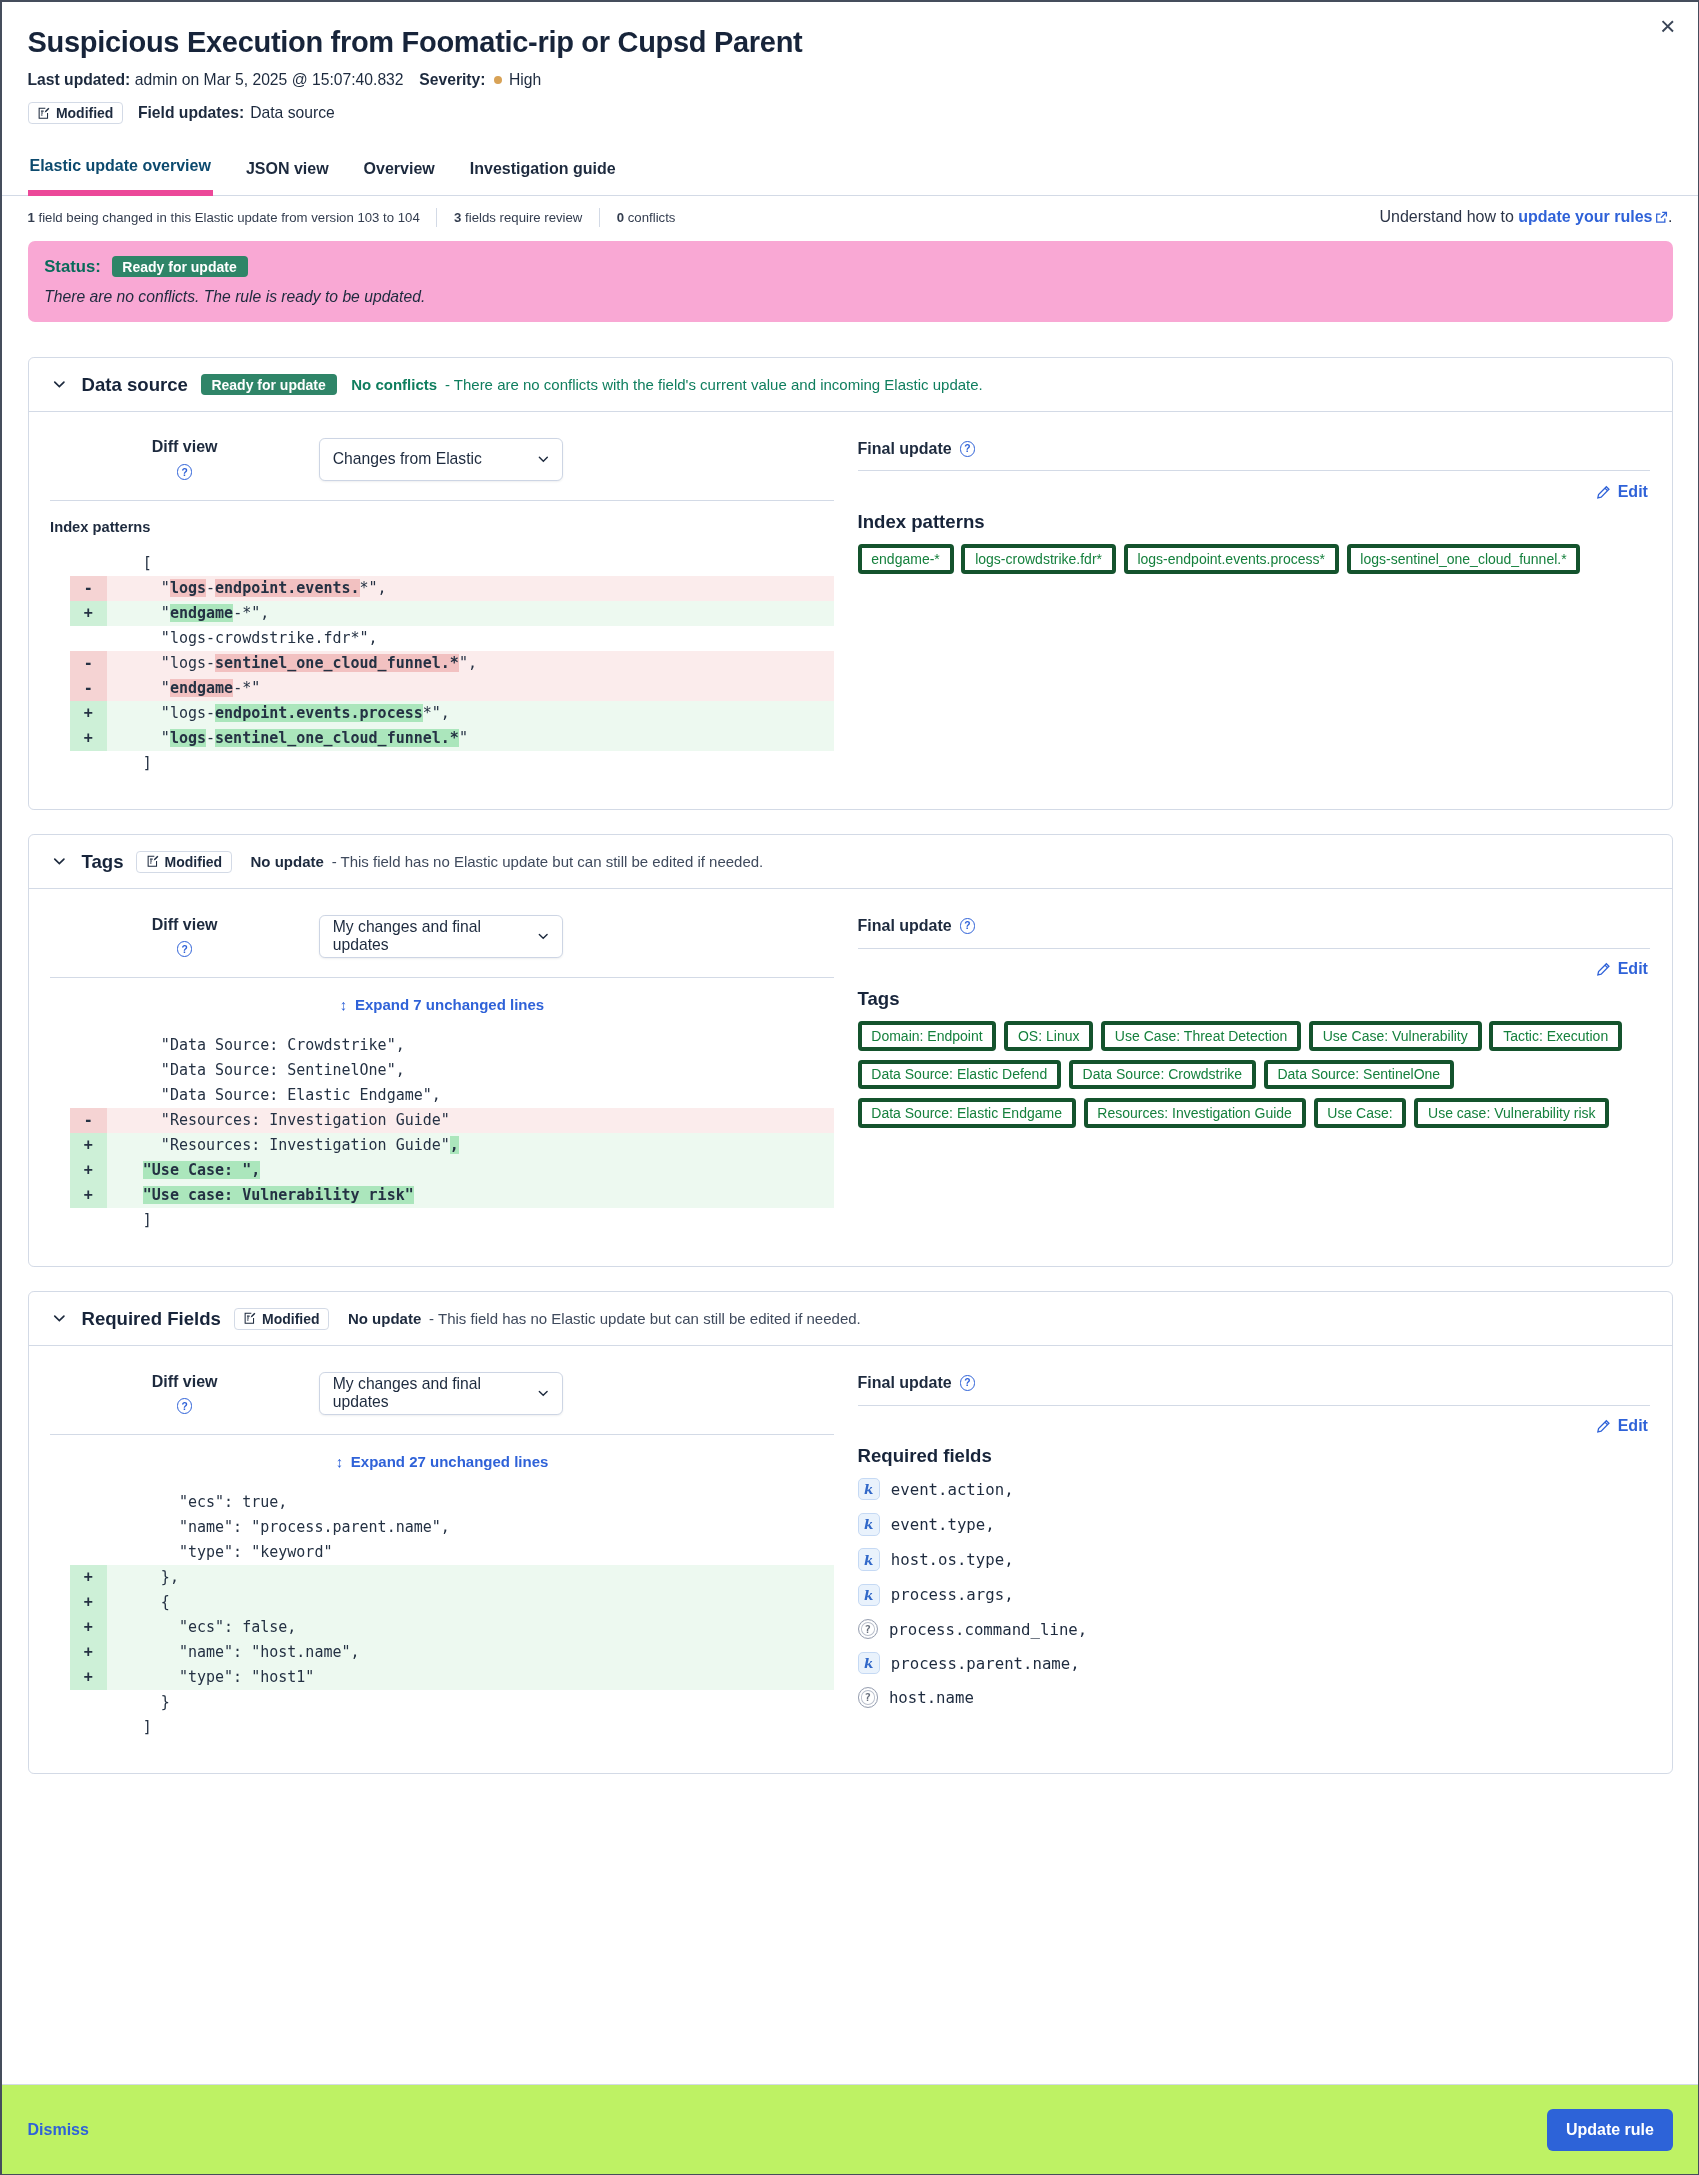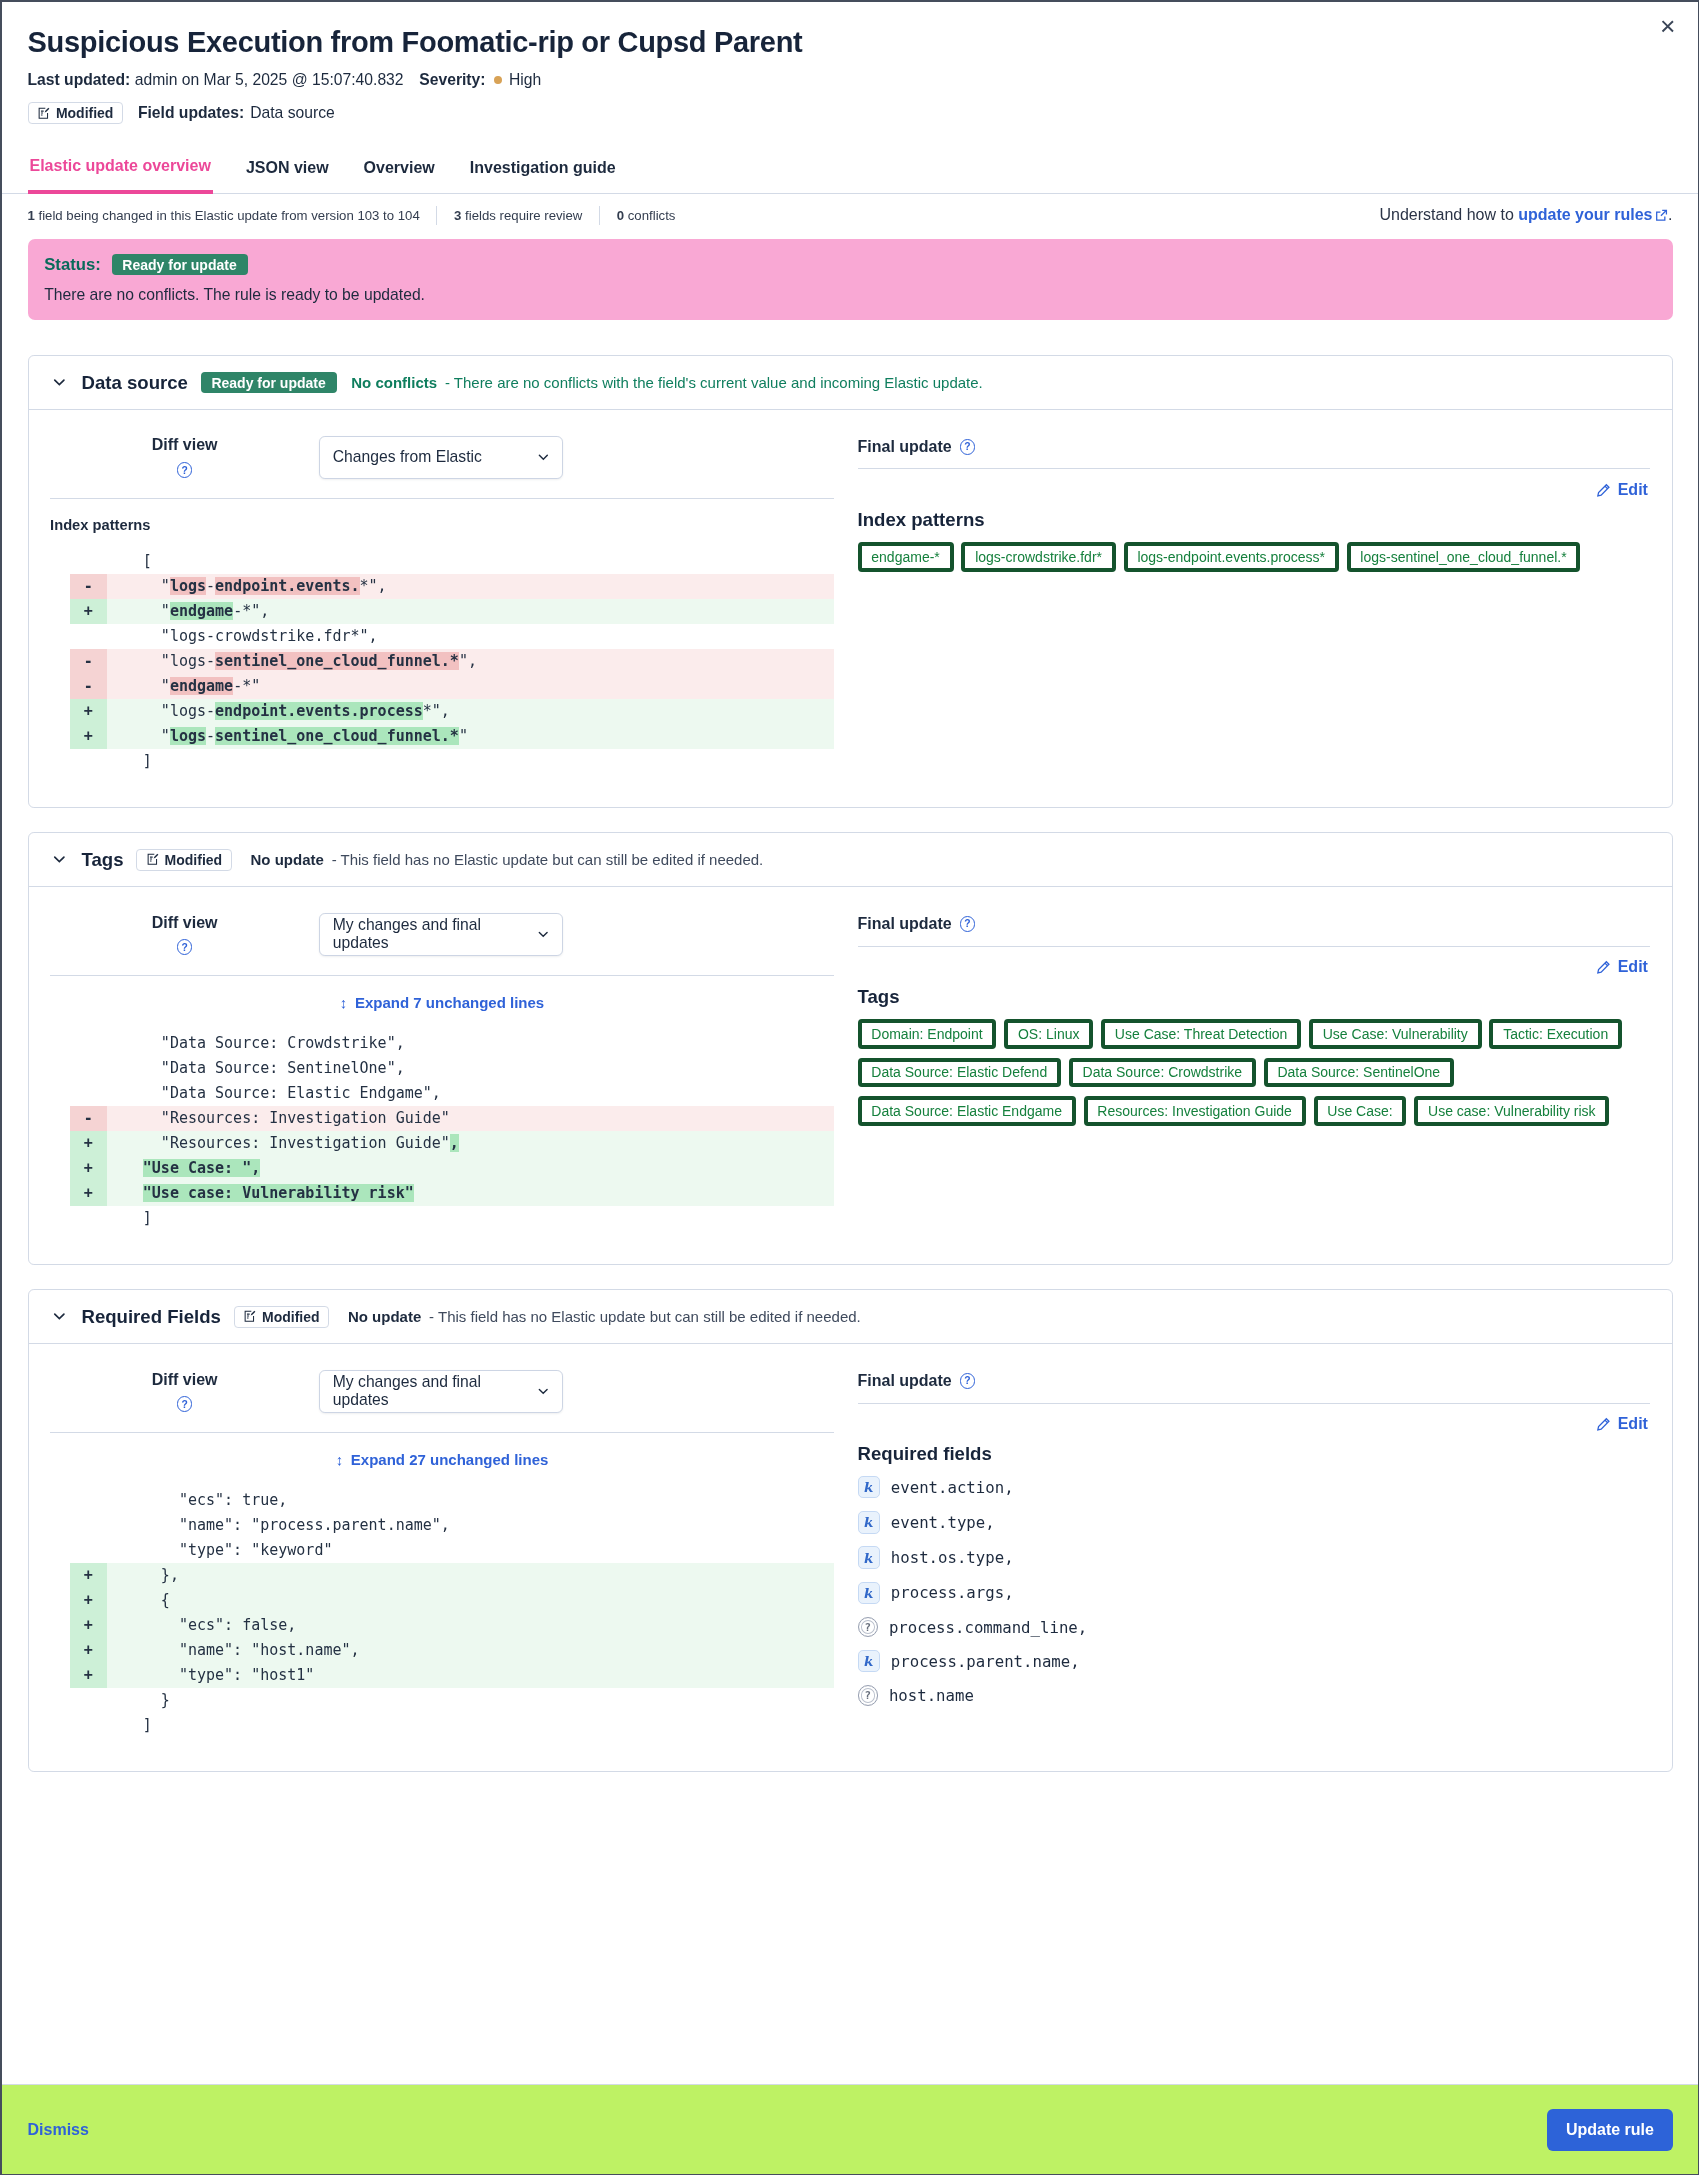--- a/index.html
+++ b/index.html
@@ -25,37 +25,37 @@
   .badge-row { display:flex; align-items:center; font-size:15.7px; margin-bottom:19.6px; }
   .mod-badge { display:inline-flex; align-items:center; gap:5.9px; border:1px solid #d3dae6; border-radius:3.9px;
     padding:2px 8.8px; font-size:14px; font-weight:600; background:#fff; color:#1d2a3e; }
   .badge-row .fu-label { margin-left:14.7px; font-weight:700; }
   .badge-row .fu-value { margin-left:5.9px; }
 
   
   .tabs { display:flex; gap:31px; border-bottom:1px solid #d3dae6; margin:0 -25.5px; padding:5.9px 25.5px 0; }
   .tab { font-size:16px; font-weight:700; color:#1d2a3e; padding:7.8px 2px 14.7px; cursor:pointer; background:none; border:none;
     font-family:inherit; }
-  .tab.active { color:#ec4899; border-bottom:4px solid #ec4899; margin-bottom:-1px; }
+  .tab.active { color:#0c4a6e; border-bottom:6px solid #ec4899; margin-bottom:-1px; }
 
   
   .info-bar { display:flex; align-items:center; justify-content:space-between; padding:11.8px 0 13.7px; }
   .stats { display:flex; align-items:center; font-size:13.2px; color:#333d4f; }
   .stat b { font-weight:700; }
   .vsep { width:1px; height:19.6px; background:#d3dae6; margin:0 16.7px; }
   .help { font-size:16px; color:#2b3447; }
   .help a { color:#2f62d8; font-weight:600; text-decoration:none; }
   .help svg { margin-left:2.9px; vertical-align:-1px; }
 
   
   .callout { background:#f9a8d4; border-radius:7px; padding:14.7px 16.7px 15.7px; margin-bottom:35px; }
   .callout .srow { display:flex; align-items:center; gap:10.8px; margin-bottom:10.8px; }
   .callout .slabel { color:#096a5a; font-weight:700; font-size:16.7px; }
   .badge-green { background:#2f8568; color:#fff; border-radius:3.9px; padding:2.9px 10.8px; font-size:14px; font-weight:600; display:inline-block; }
-  .callout .smsg { font-size:15.7px; color:#1d2a3e; }
+  .callout .smsg { font-size:15.7px; color:#1d2a3e;font-style:italic; }
 
   
   .panel { border:1px solid #d3dae6; border-radius:5.9px; margin-bottom:24.5px; background:#fff; }
   .panel-header { display:flex; align-items:center; gap:12.7px; padding:15.7px 21.6px; border-bottom:1px solid #d3dae6; }
   .chev-btn { background:none; border:none; cursor:pointer; display:flex; align-items:center; padding:2px; }
   .panel-title { font-size:18.6px; font-weight:700; color:#17243a; }
   .pstatus { font-size:15px; display:flex; gap:7.8px; align-items:baseline; }
   .pstatus.green { color:#0f7e5e; }
   .pstatus.gray { color:#3f4a5d; }
   .pstatus b { font-weight:700; }

